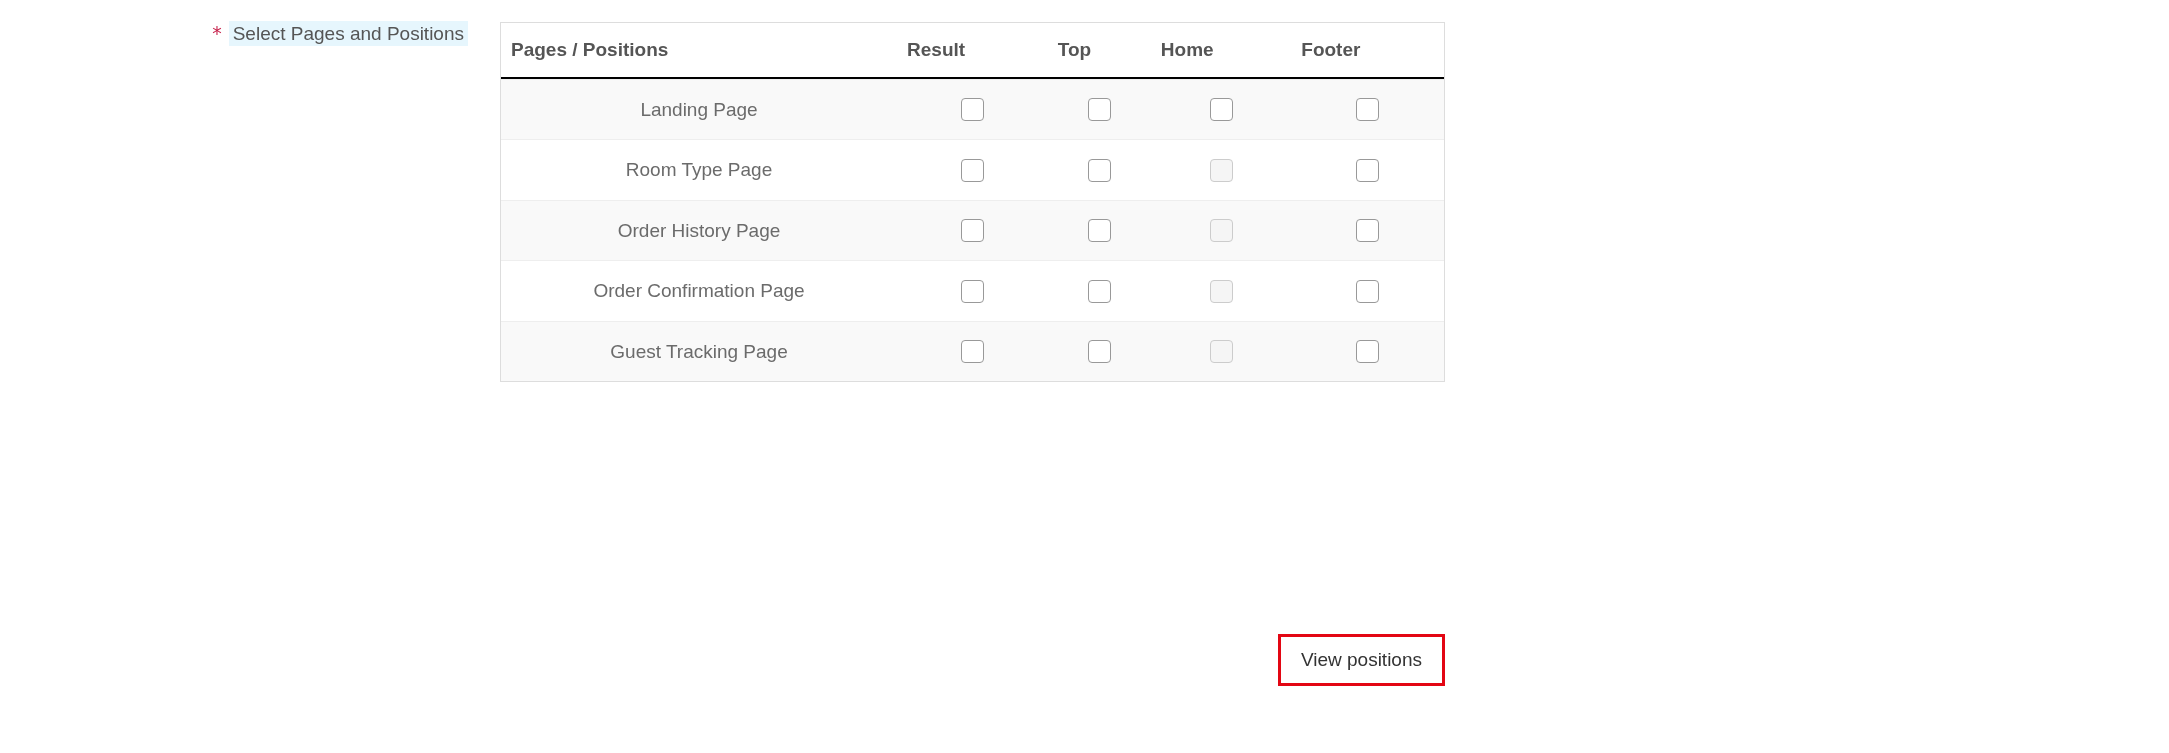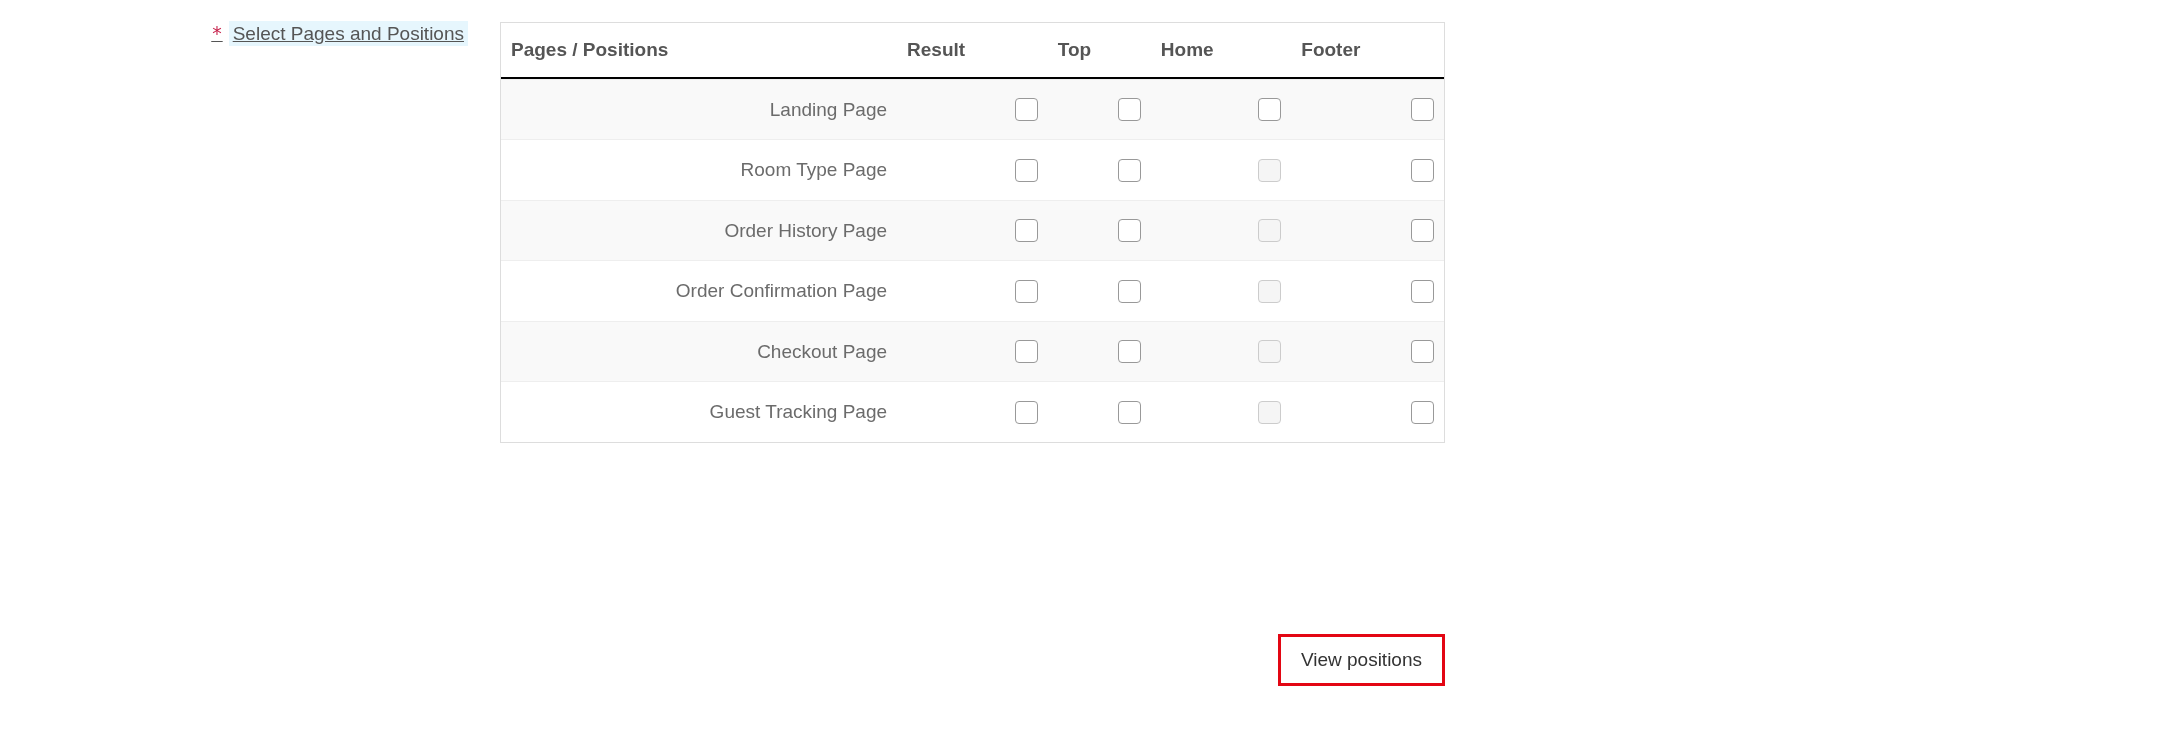--- a/index.html
+++ b/index.html
@@ -17,21 +17,20 @@
   .label-col{
     position:absolute;
     left:0;
     top:22px;
     width:500px;
     text-align:right;
     padding-right:32px;
     box-sizing:border-box;
     color:#555;
     font-size:19px;
-    text-decoration:underline;
   }
   .req{
     color:#c7254e;
     font-family:Menlo,Consolas,monospace;
     margin-right:6px;
   }
   .field-label{
     background:#e6f6fd;
     padding:2px 4px;
   }
@@ -51,21 +50,21 @@
   thead th{
     font-weight:700;
     color:#555;
     text-align:left;
     padding:16px 10px;
     border-bottom:2px solid #000000;
     background:#fff;
   }
   thead th:first-child{width:42%;}
   tbody td{
-    text-align:right;
+    text-align:center;
     padding:18px 10px;
     border-top:1px solid #eee;
     color:#6b6b6b;
   }
   tbody tr:nth-child(odd) td{background:#f9f9f9;}
   tbody tr:nth-child(even) td{background:#fff;}
   .cb{
     -webkit-appearance:none;appearance:none;
     width:21px;height:21px;
     border:1px solid #999;
@@ -141,27 +140,20 @@
             <td><span class="cb"></span></td>
           </tr>
           <tr>
             <td>Order Confirmation Page</td>
             <td><span class="cb"></span></td>
             <td><span class="cb"></span></td>
             <td><span class="cb disabled"></span></td>
             <td><span class="cb"></span></td>
           </tr>
           <tr>
-            <td>Checkout Page</td>
-            <td><span class="cb"></span></td>
-            <td><span class="cb"></span></td>
-            <td><span class="cb disabled"></span></td>
-            <td><span class="cb"></span></td>
-          </tr>
-          <tr>
             <td>Guest Tracking Page</td>
             <td><span class="cb"></span></td>
             <td><span class="cb"></span></td>
             <td><span class="cb disabled"></span></td>
             <td><span class="cb"></span></td>
           </tr>
         </tbody>
     </table>
     <div class="view-pos">View positions</div>
   </div>

